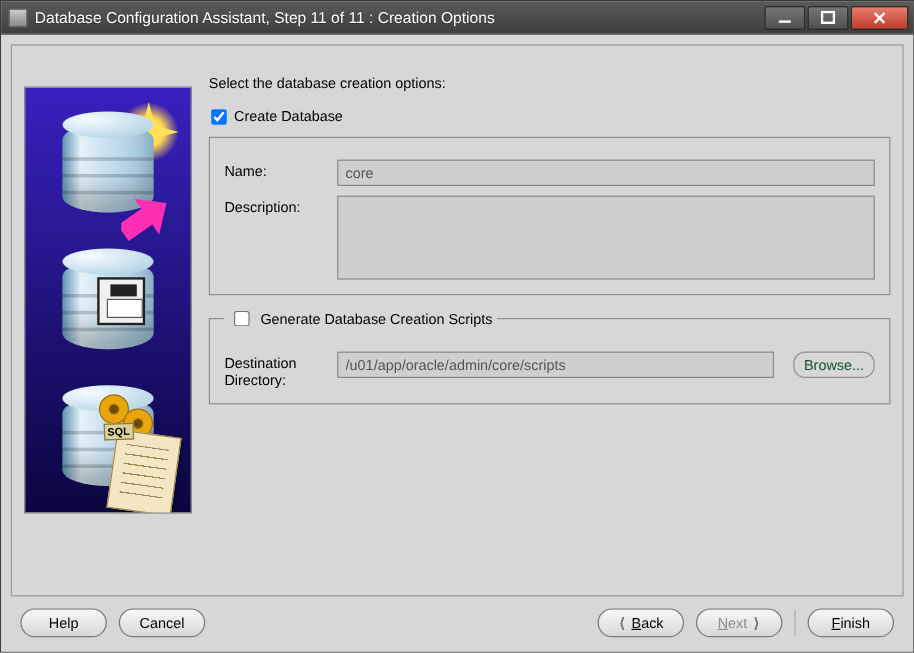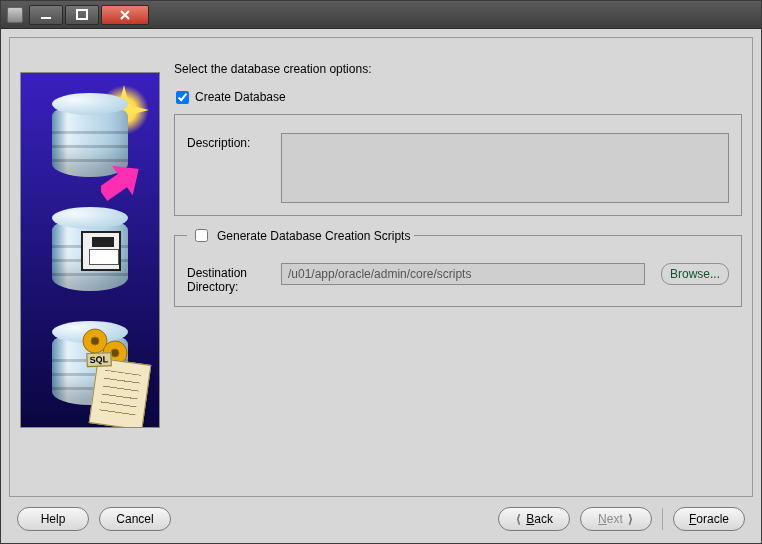--- a/index.html
+++ b/index.html
@@ -221,20 +221,21 @@
     width:1px; height:22px; background:#a9a9a9;
   }
 </style>
 </head>
 <body>
 
 <div class="window">
 
   <div class="titlebar">
     <div class="app-icon"></div>
+    <div class="title">Database Configuration Assistant, Step 11 of 11 : Creation Options</div>
     <div class="win-controls">
       <div class="win-btn">
         <svg width="12" height="12">
             <rect x="1" y="8" width="10" height="2" fill="#fff"></rect>
           </svg>
       </div>
       <div class="win-btn">
         <svg width="12" height="12">
             <rect x="1" y="1" width="10" height="9" fill="none" stroke="#fff" stroke-width="2"></rect>
           </svg>
@@ -300,20 +301,24 @@
 
       <div class="main-panel">
         <div class="prompt">Select the database creation options:</div>
 
         <div class="checkbox-row">
           <input type="checkbox" checked="" style="">
           <span>Create Database</span>
         </div>
 
         <fieldset class="group">
+          <div class="form-row">
+            <label class="lbl">Name:</label>
+            <input type="text" disabled="" value="core" style="">
+          </div>
           <div class="form-row">
             <label class="lbl">Description:</label>
             <textarea disabled="" style=""></textarea>
           </div>
         </fieldset>
 
         <fieldset class="group">
           <legend>
             <input type="checkbox" style="">
             <span>Generate Database Creation Scripts</span>
@@ -338,18 +343,18 @@
       <button class="pill-btn">
         <span class="chev">⟨</span>
         <span><span class="underline-key">B</span><span>ack</span></span>
       </button>
       <button class="pill-btn disabled" disabled="">
         <span><span class="underline-key">N</span><span>ext</span></span>
         <span class="chev">⟩</span>
       </button>
       <div class="sep"></div>
       <button class="pill-btn">
-        <span><span class="underline-key">F</span><span>oracle</span></span>
+        <span><span class="underline-key">F</span><span>inish</span></span>
       </button>
     </div>
   </div>
 
 </div>
 
 </body></html>

